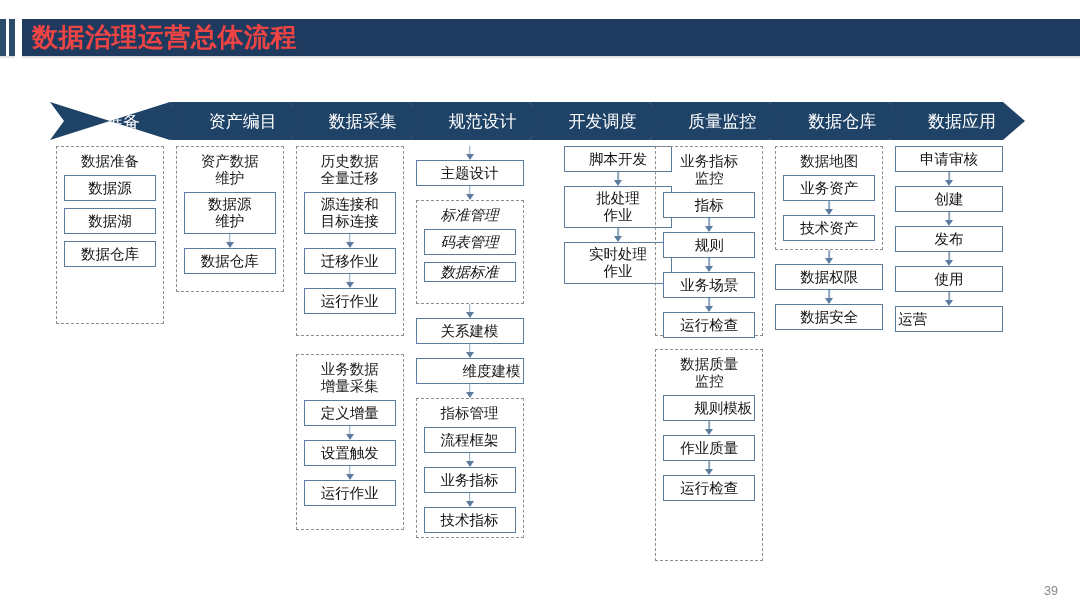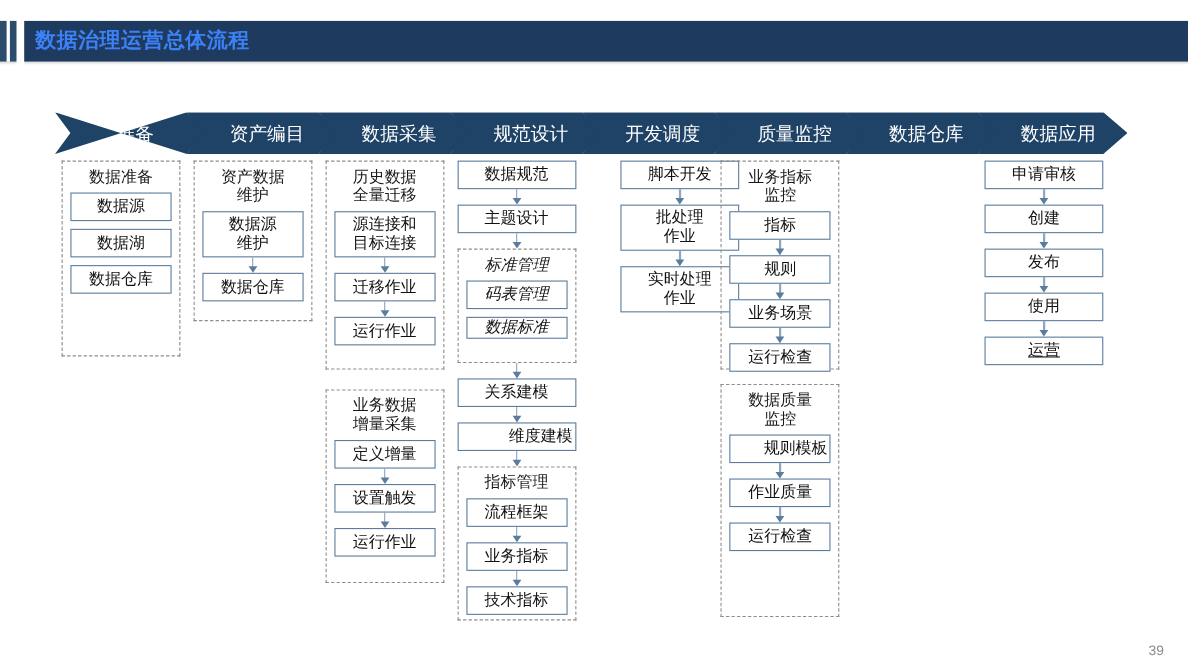--- a/index.html
+++ b/index.html
@@ -9,21 +9,21 @@
     overflow:hidden;position:relative;
   }
 
   
   #title-bar{position:absolute;left:0;top:19px;width:1080px;height:37px;}
   #title-accent-1{position:absolute;left:0;top:0;width:6px;height:37px;background:#2d4b6b;}
   #title-accent-2{position:absolute;left:9px;top:0;width:6px;height:37px;background:#2d4b6b;}
   #title-bg{position:absolute;left:22px;top:0;width:1058px;height:37px;
             background:#1f3a5f;}
   #title-text{position:absolute;left:32px;top:0;height:37px;line-height:37px;
-            color:#3b82f6;font-size:19px;font-weight:bold;letter-spacing:.5px;
+            color:#ef4444;font-size:26px;font-weight:bold;letter-spacing:.5px;
             white-space:nowrap;}
   #title-shadow{position:absolute;left:22px;top:37px;width:1058px;height:3px;
             background:linear-gradient(to bottom,rgba(0,0,0,.16),rgba(0,0,0,0));}
   #title-shadow-l{position:absolute;left:0;top:37px;width:15px;height:3px;
             background:linear-gradient(to bottom,rgba(0,0,0,.16),rgba(0,0,0,0));}
 
   
   #ribbon{position:absolute;left:50px;top:102px;width:975px;height:38px;}
   .chev{
     position:absolute;top:0;height:38px;background:#1f4267;
@@ -147,21 +147,20 @@
         <div class="group-title">业务数据
 增量采集</div>
         <div class="box" style="height: 26px; display: flex; align-items: center; justify-content: center;"><div>定义增量</div></div>
         <div class="arrow"></div>
         <div class="box" style="height: 26px; display: flex; align-items: center; justify-content: center;"><div>设置触发</div></div>
         <div class="arrow"></div>
         <div class="box" style="height: 26px; display: flex; align-items: center; justify-content: center;"><div>运行作业</div></div>
       </div>
     </div>
     <div class="col" style="left: 365.625px; width: 107.875px;">
-      <div class="box" style="height: 26px; display: flex; align-items: center; justify-content: center;"><div>数据规范</div></div>
       <div class="arrow"></div>
       <div class="box" style="height: 26px; display: flex; align-items: center; justify-content: center;"><div>主题设计</div></div>
       <div class="arrow"></div>
       <div class="group" style="height: 104px; font-style: italic;">
         <div class="group-title">标准管理</div>
         <div class="box" style="height: 26px; display: flex; align-items: center; justify-content: center;"><div>码表管理</div></div>
         <div class="gap"></div>
         <div class="box" style="height: 20px; display: flex; align-items: center; justify-content: center;"><div>数据标准</div></div>
       </div>
       <div class="arrow"></div>
@@ -203,26 +202,38 @@
       <div class="group" style="height: 212px;">
         <div class="group-title">数据质量
 监控</div>
         <div class="box" style="height: 26px; display: flex; align-items: center; justify-content: flex-end;"><div>规则模板</div></div>
         <div class="arrow"></div>
         <div class="box" style="height: 26px; display: flex; align-items: center; justify-content: center;"><div>作业质量</div></div>
         <div class="arrow"></div>
         <div class="box" style="height: 26px; display: flex; align-items: center; justify-content: center;"><div>运行检查</div></div>
       </div>
     </div>
+    <div class="col" style="left: 725.25px; width: 107.875px;">
+      <div class="group" style="height: 104px;">
+        <div class="group-title">数据地图</div>
+        <div class="box" style="height: 26px; display: flex; align-items: center; justify-content: center;"><div>业务资产</div></div>
+        <div class="arrow"></div>
+        <div class="box" style="height: 26px; display: flex; align-items: center; justify-content: center;"><div>技术资产</div></div>
+      </div>
+      <div class="arrow"></div>
+      <div class="box" style="height: 26px; display: flex; align-items: center; justify-content: center;"><div>数据权限</div></div>
+      <div class="arrow"></div>
+      <div class="box" style="height: 26px; display: flex; align-items: center; justify-content: center;"><div>数据安全</div></div>
+    </div>
     <div class="col" style="left: 845.125px; width: 107.875px;">
       <div class="box" style="height: 26px; display: flex; align-items: center; justify-content: center;"><div>申请审核</div></div>
       <div class="arrow"></div>
       <div class="box" style="height: 26px; display: flex; align-items: center; justify-content: center;"><div>创建</div></div>
       <div class="arrow"></div>
       <div class="box" style="height: 26px; display: flex; align-items: center; justify-content: center;"><div>发布</div></div>
       <div class="arrow"></div>
       <div class="box" style="height: 26px; display: flex; align-items: center; justify-content: center;"><div>使用</div></div>
       <div class="arrow"></div>
-      <div class="box" style="height: 26px; display: flex; align-items: center; justify-content: center; text-decoration: underline;"><div>运营</div></div>
+      <div class="box" style="height: 26px; display: flex; align-items: center; justify-content: flex-start;"><div>运营</div></div>
     </div>
   </div>
 
 <div id="page-number">39</div>
 
 </body></html>

